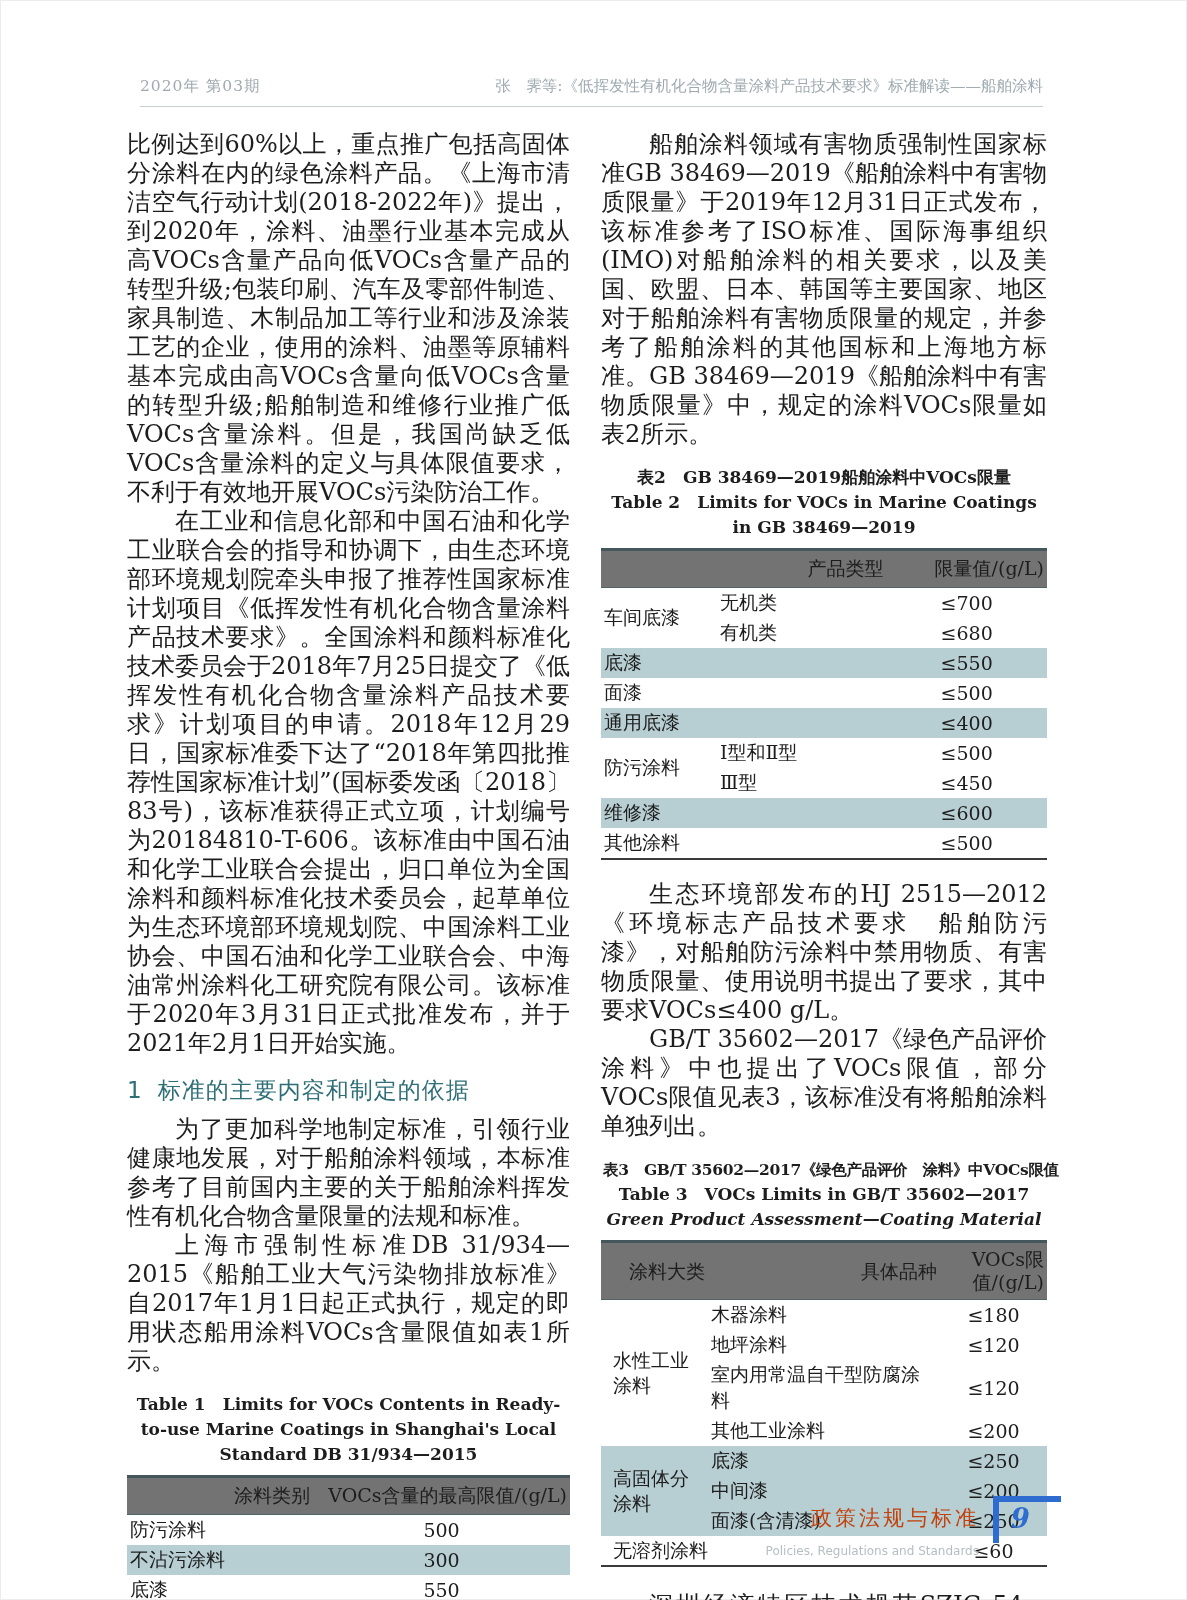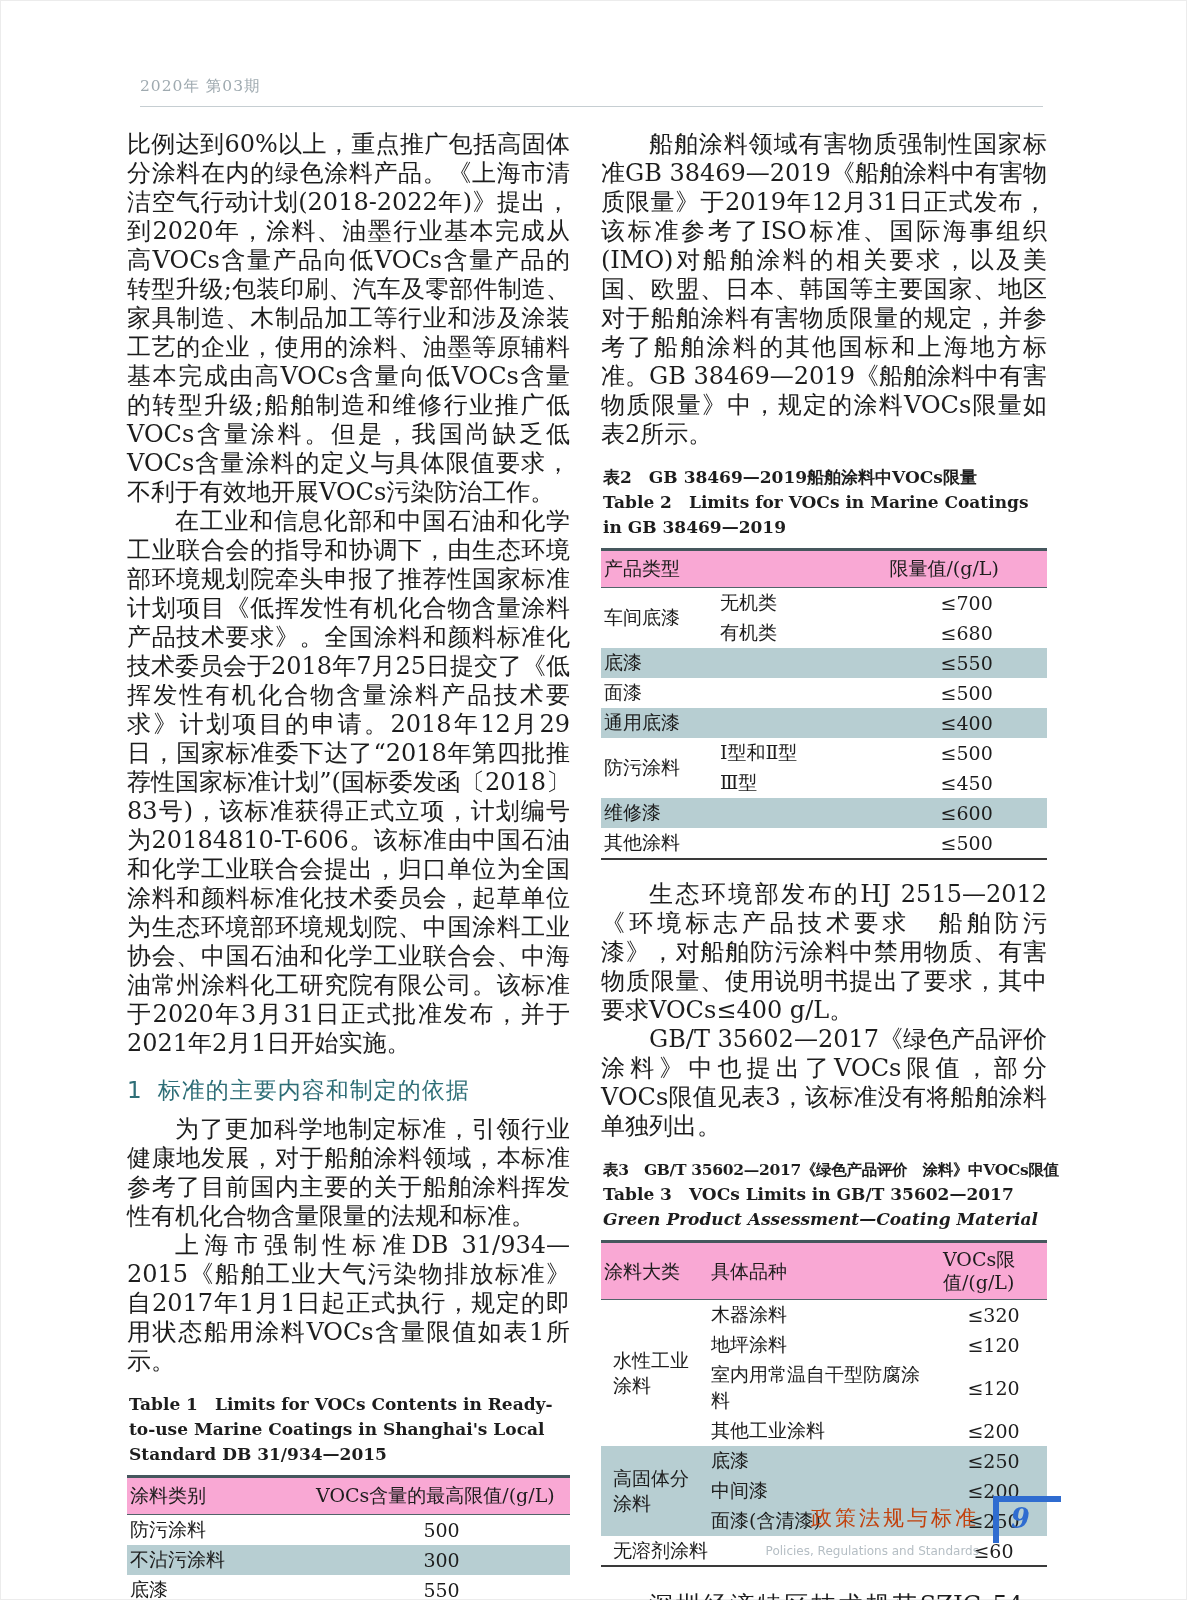--- a/index.html
+++ b/index.html
@@ -15,31 +15,31 @@
   .col{position:absolute;top:130px;}
   .col-left{left:127px;width:443px;}
   .col-right{left:601px;width:446px;}
   p.body{margin:0;font-size:24px;line-height:29px;text-align:justify;}
   p.indent{text-indent:2em;}
   
   .section-heading{margin:17px 0 9px 0;color:#2e6e77;font-weight:normal;font-size:23px;
         font-family:"DejaVu Sans","Liberation Sans",sans-serif;letter-spacing:1px;}
   .section-heading .num{margin-right:16px;letter-spacing:0;}
   
-  .tbl-caption{margin:16px 2px 8px 2px;text-align:left;font-weight:bold;
+  .tbl-caption{margin:16px 2px 8px 2px;text-align:center;font-weight:bold;
         font-size:17px;line-height:25px;}
   .tbl-caption .zh{display:block;}
   .tbl-caption .zh.tight{font-size:15.5px;letter-spacing:-0.3px;white-space:nowrap;}
   .tbl-caption .en{display:block;font-size:17px;}
   .tbl-caption .it{font-style:italic;}
   
   table.data{width:100%;border-collapse:collapse;font-size:19px;
         border-top:3.5px solid #45575d;border-bottom:2px solid #3a3a3a;}
-  table.data th{background:#f9a8d4;font-weight:normal;padding:5px 3px;height:24px;
-        border-bottom:1.5px solid #51646a;text-align:left;}
+  table.data th{background:#737373;font-weight:normal;padding:5px 3px;height:24px;
+        border-bottom:1.5px solid #51646a;text-align:right;}
   table.data td{padding:2px 3px;height:26px;}
   tr.shaded td{background:#b7ced2;}
   td.cat{text-align:left;padding-left:27px;}
   td.grp{text-align:left;padding-left:18px;}
   td.sub{text-align:left;padding-left:6px;}
   td.val{text-align:center;}
   table.t3 th{height:44px;line-height:23px;}
   table.t3 td{height:25px;}
   table.t3 td.grp{padding-left:12px;line-height:25px;}
   
@@ -53,20 +53,21 @@
   .page-num{color:#2f6cd0;font-style:italic;font-weight:bold;font-size:27px;
         font-family:"DejaVu Serif","Liberation Serif",serif;}
 </style>
 </head>
 <body>
 
 <div class="page">
 
   <div class="page-header">
     <span>2020年 第03期</span>
+    <span class="rt">张　霁等:《低挥发性有机化合物含量涂料产品技术要求》标准解读——船舶涂料</span>
   </div>
 
   <div class="col col-left">
     <p class="body">比例达到60%以上，重点推广包括高固体分涂料在内的绿色涂料产品。《上海市清洁空气行动计划(2018-2022年)》提出，到2020年，涂料、油墨行业基本完成从高VOCs含量产品向低VOCs含量产品的转型升级;包装印刷、汽车及零部件制造、家具制造、木制品加工等行业和涉及涂装工艺的企业，使用的涂料、油墨等原辅料基本完成由高VOCs含量向低VOCs含量的转型升级;船舶制造和维修行业推广低VOCs含量涂料。但是，我国尚缺乏低VOCs含量涂料的定义与具体限值要求，不利于有效地开展VOCs污染防治工作。</p>
     <p class="body indent">在工业和信息化部和中国石油和化学工业联合会的指导和协调下，由生态环境部环境规划院牵头申报了推荐性国家标准计划项目《低挥发性有机化合物含量涂料产品技术要求》。全国涂料和颜料标准化技术委员会于2018年7月25日提交了《低挥发性有机化合物含量涂料产品技术要求》计划项目的申请。2018年12月29日，国家标准委下达了“2018年第四批推荐性国家标准计划”(国标委发函〔2018〕83号)，该标准获得正式立项，计划编号为20184810-T-606。该标准由中国石油和化学工业联合会提出，归口单位为全国涂料和颜料标准化技术委员会，起草单位为生态环境部环境规划院、中国涂料工业协会、中国石油和化学工业联合会、中海油常州涂料化工研究院有限公司。该标准于2020年3月31日正式批准发布，并于2021年2月1日开始实施。</p>
 
     <div class="section-heading">
       <span class="num">1</span><span>标准的主要内容和制定的依据</span>
     </div>
 
@@ -201,21 +202,21 @@
         <tr>
           <th>涂料大类</th>
           <th>具体品种</th>
           <th>VOCs限值/(g/L)</th>
         </tr>
       </thead>
       <tbody>
         <tr>
           <td class="grp" rowspan="4">水性工业涂料</td>
           <td class="sub">木器涂料</td>
-          <td class="val">≤320</td>
+          <td class="val">≤180</td>
         </tr>
         <tr>
           <td class="sub">地坪涂料</td>
           <td class="val">≤120</td>
         </tr>
         <tr>
           <td class="sub">室内用常温自干型防腐涂料</td>
           <td class="val">≤120</td>
         </tr>
         <tr>

